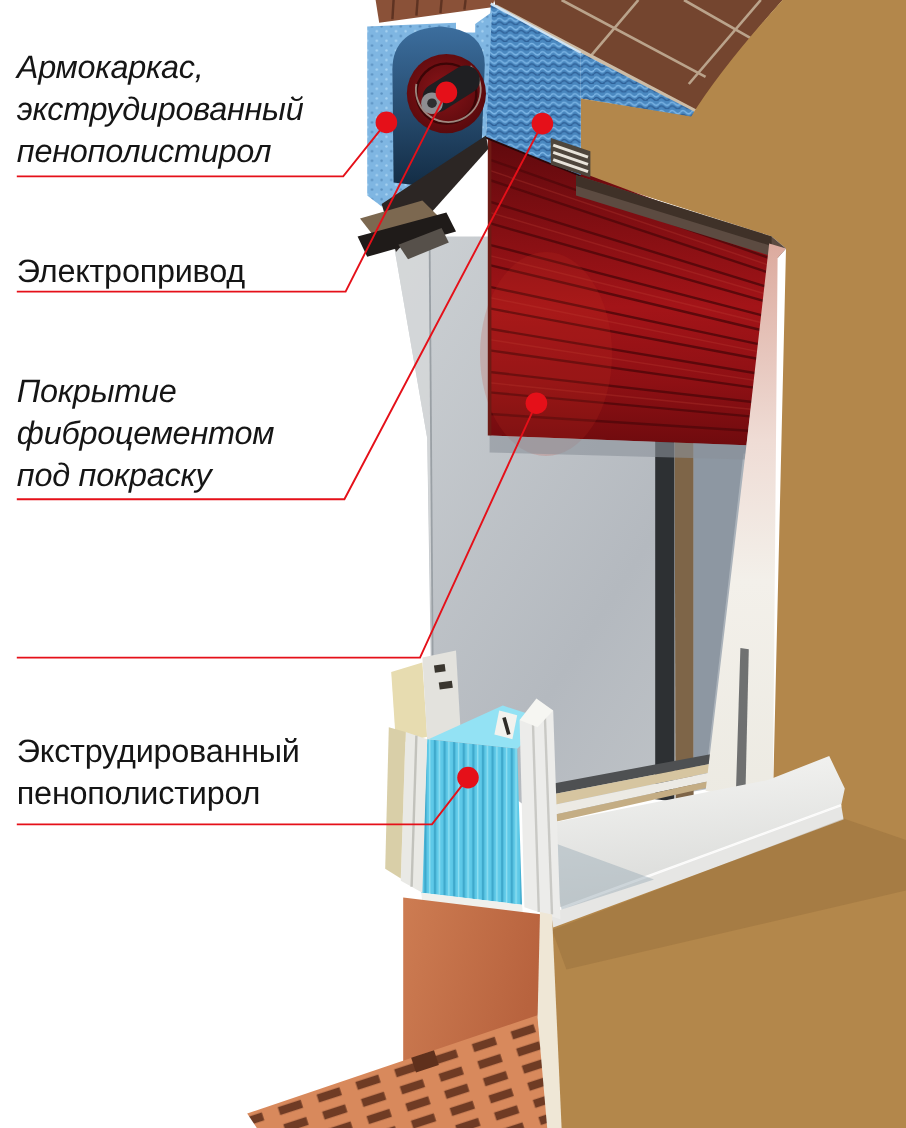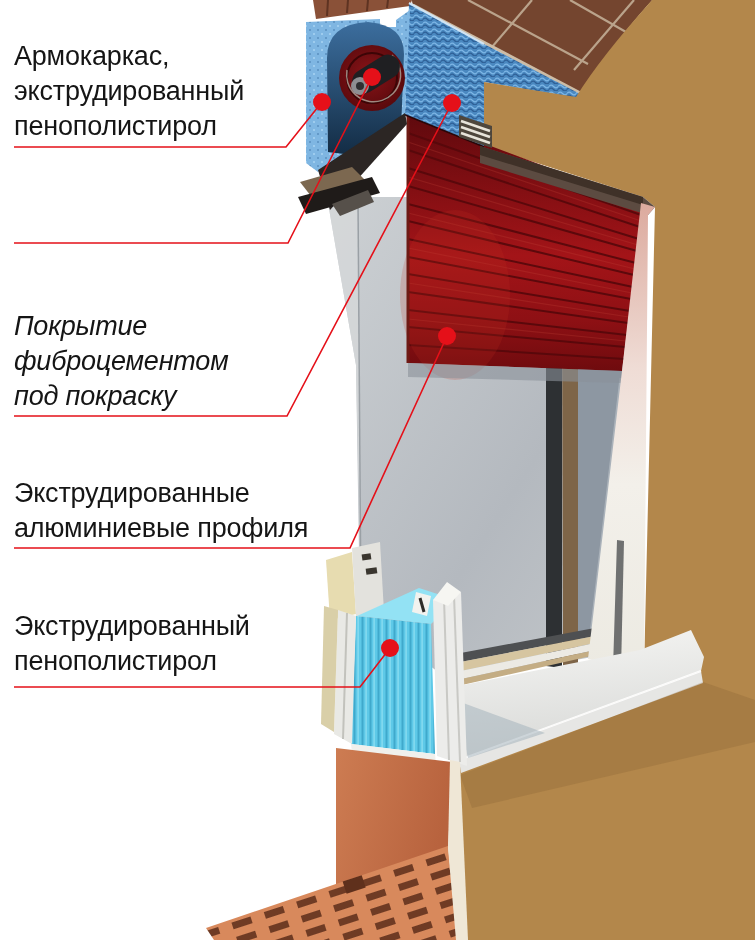--- a/index.html
+++ b/index.html
@@ -7,21 +7,21 @@
     position:relative;width:755px;height:940px;background:#fff;overflow:hidden;
     font-family:"Liberation Sans","DejaVu Sans",sans-serif;
   }
   .stage svg{position:absolute;left:0;top:0;}
   .label{
     position:absolute;left:14px;
     font-size:27px;line-height:35px;font-weight:400;
     color:var(--label-text,#151515);
     white-space:pre-line;letter-spacing:-0.2px;
   }
-  .l1{top:39px;} .l2{top:209px;} .l3{top:309px;font-style:italic;} .l4{top:476px;} .l5{top:609px;}
+  .l1{top:39px;font-style:italic;} .l2{top:209px;} .l3{top:309px;font-style:italic;} .l4{top:476px;} .l5{top:609px;}
   .ann{stroke:var(--annotation-red,#e51019);stroke-width:1.6;fill:none;}
   .dot{fill:var(--annotation-red,#e51019);stroke:none;}
   .c-wall{fill:var(--wall-stucco,#b3874b);}
   .c-tiles{fill:var(--tiles,#74452f);}
   .c-glass{fill:var(--window-glass,#8d97a2);}
 </style>
 </head>
 <body>
 
 <div class="stage">
@@ -244,21 +244,20 @@
     <circle class="dot" cx="372" cy="77" r="9"></circle>
     <circle class="dot" cx="452" cy="103" r="9"></circle>
     <circle class="dot" cx="447" cy="336" r="9"></circle>
     <circle class="dot" cx="390" cy="648" r="9"></circle>
   </g>
 </svg>
 
 <div class="label l1">Армокаркас,
 экструдированный
 пенополистирол</div>
+<div class="label l2">Электропривод</div>
 <div class="label l3">Покрытие
 фиброцементом
 под покраску</div>
-<div class="label l4">Экструдированные
-алюминиевые профиля</div>
 <div class="label l5">Экструдированный
 пенополистирол</div>
 
 </div>
 
 </body></html>

